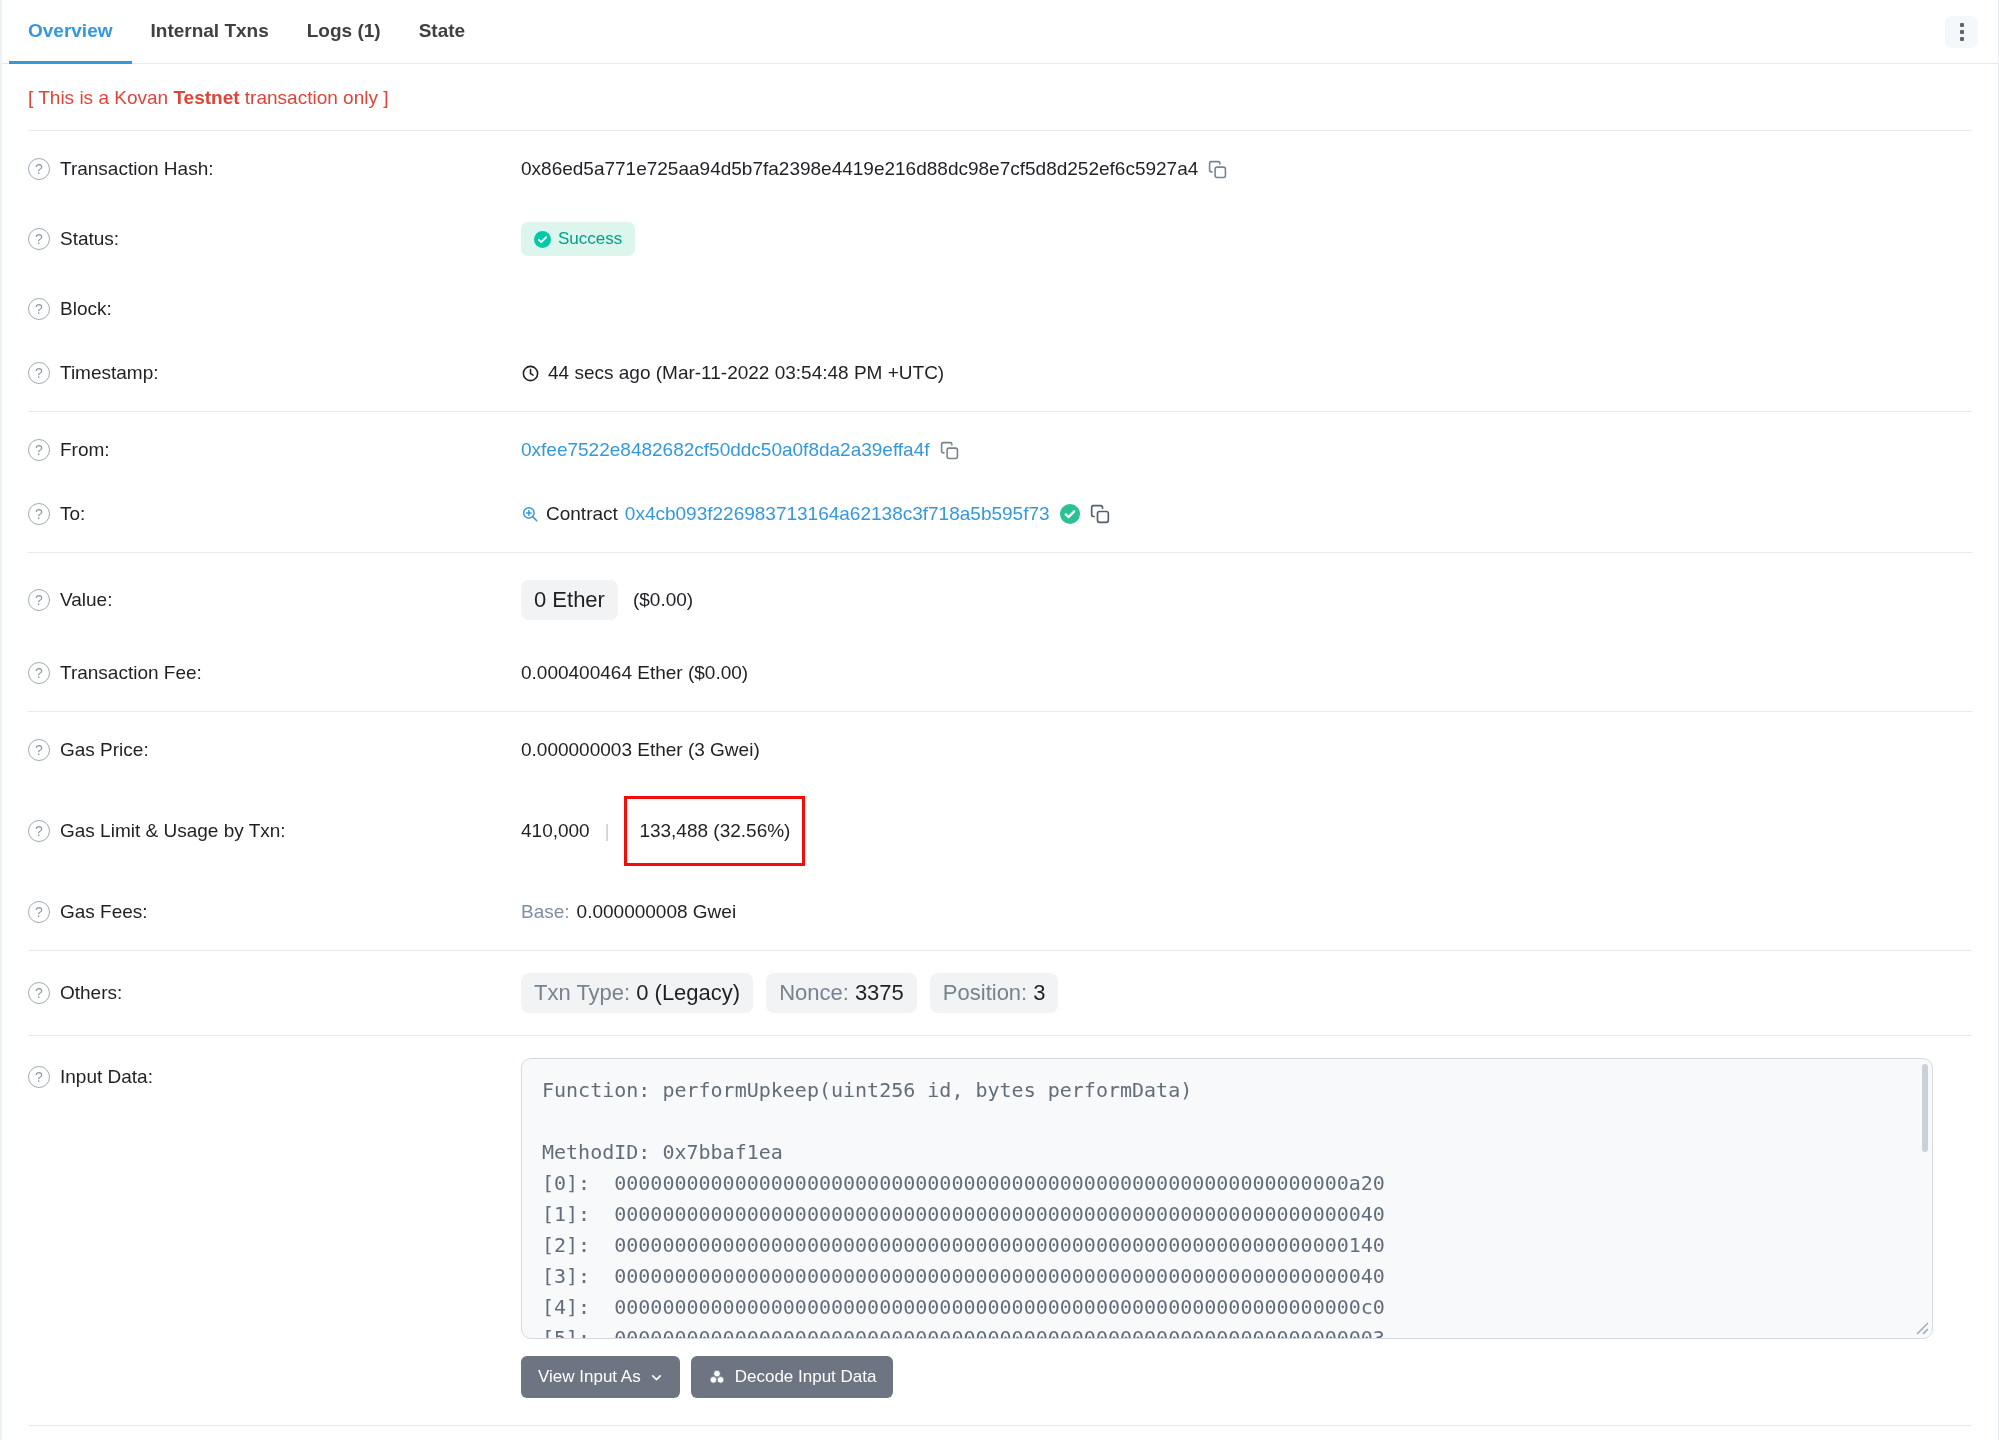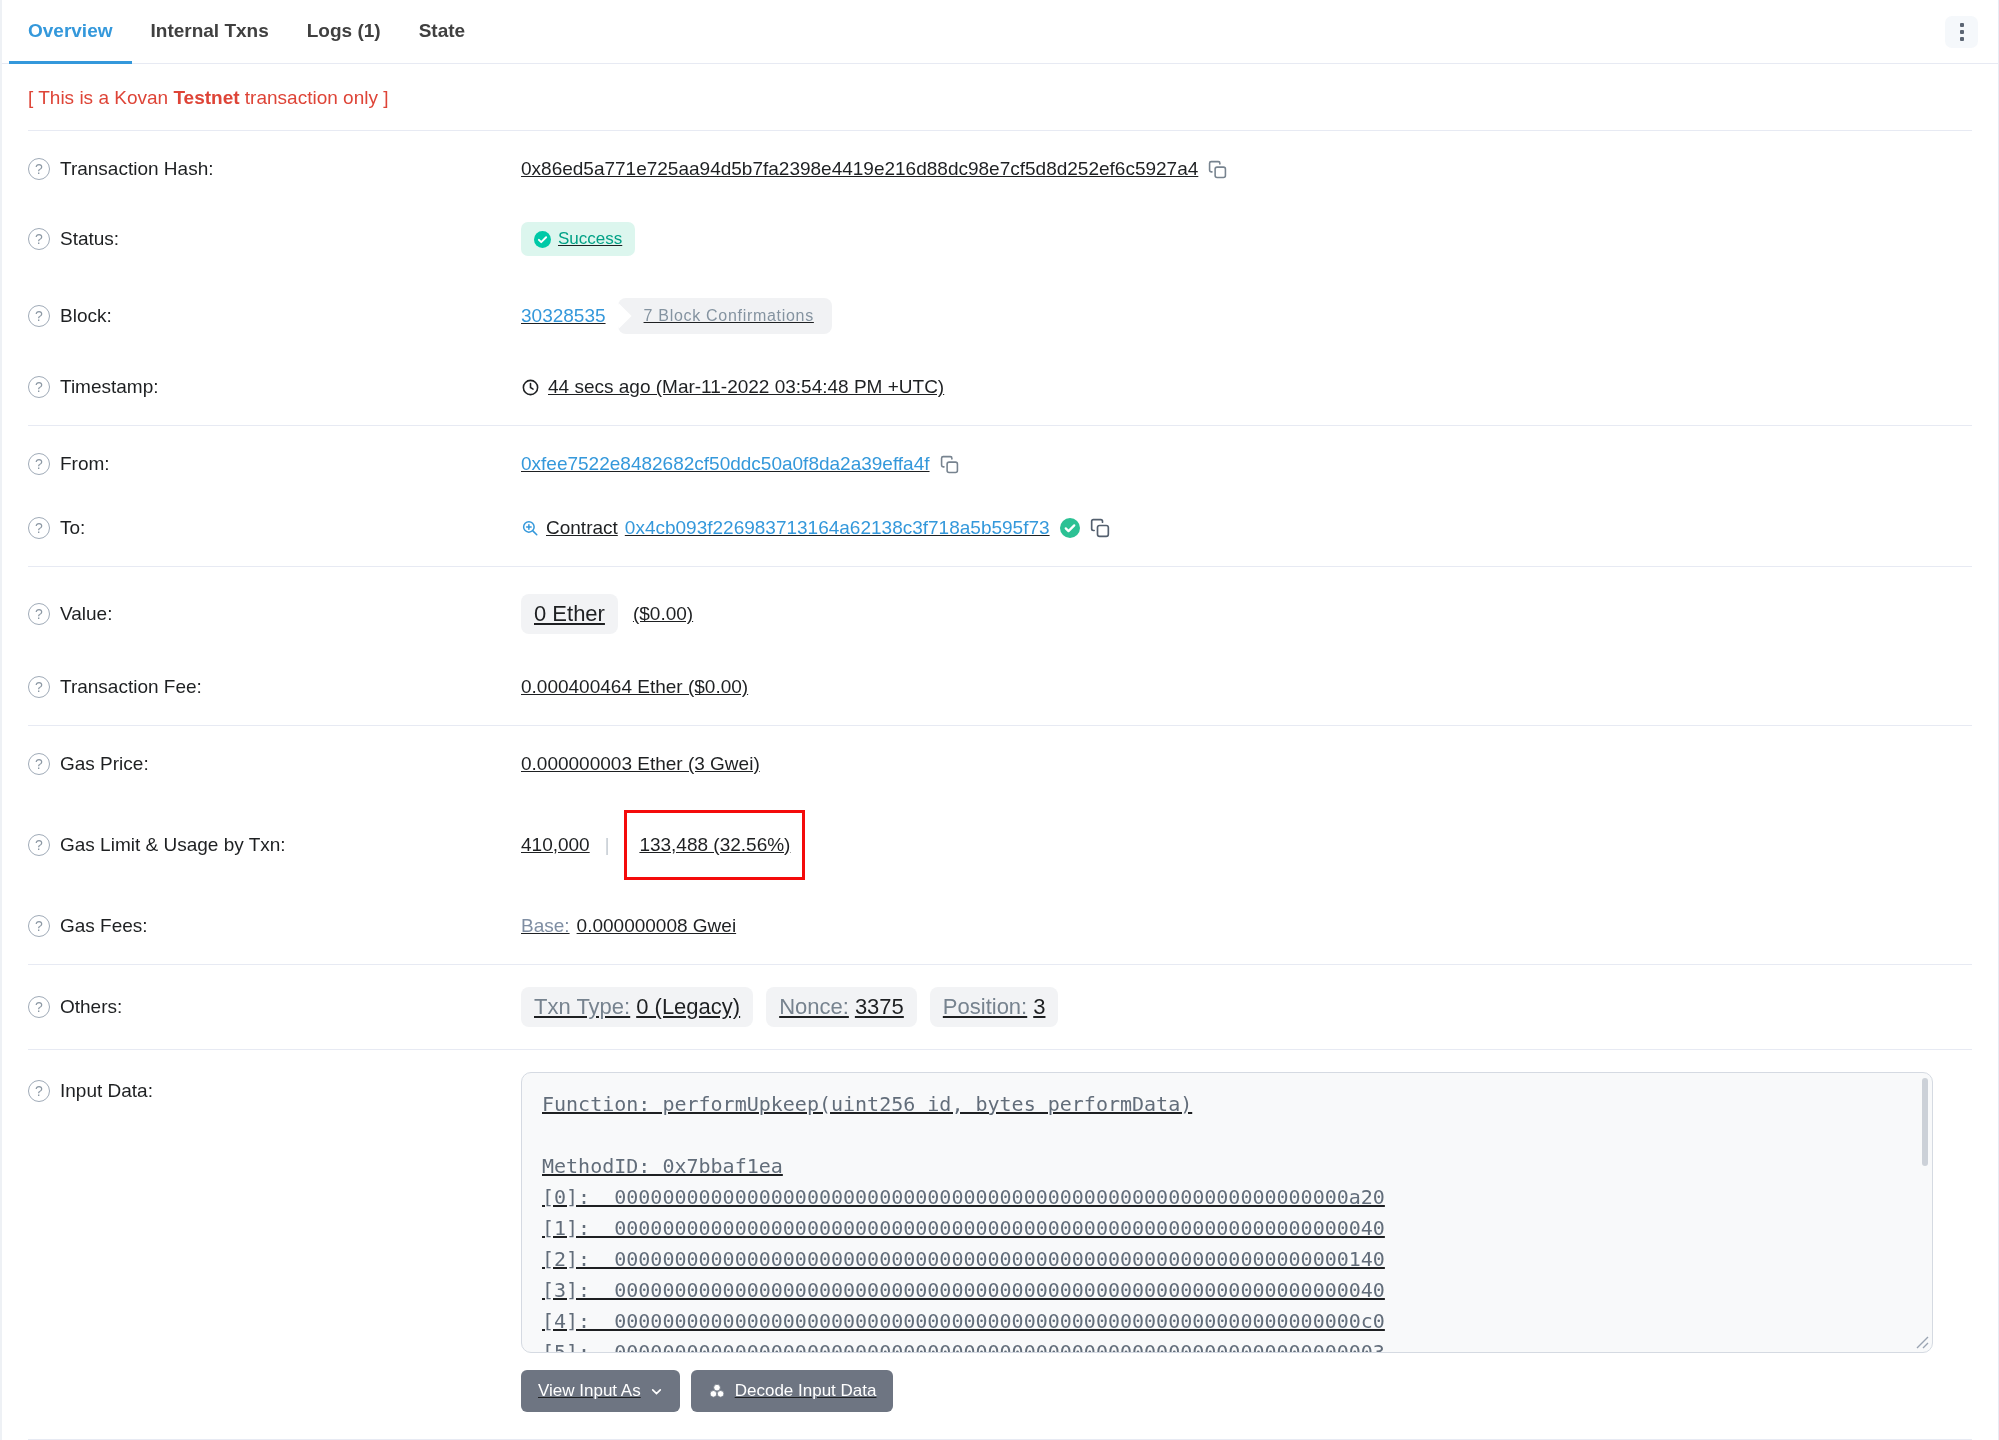--- a/index.html
+++ b/index.html
@@ -74,21 +74,20 @@
     font-size: 19px;
     color: #1e2022;
   }
   .value-col {
     flex: 1 1 auto;
     display: flex;
     align-items: center;
     font-size: 19px;
     color: #1e2022;
     min-width: 0;
-    text-decoration: underline;
   }
   .q-icon {
     width: 22px; height: 22px;
     border: 1.5px solid #a0abb8;
     color: #8c98a4;
     border-radius: 50%;
     display: inline-flex;
     align-items: center; justify-content: center;
     font-size: 14px;
     margin-right: 10px;
@@ -247,26 +246,20 @@
               </svg>
             <span>Success</span>
           </span>
         </div>
       </div>
 
       <div class="row">
         <div class="label-col">
           <span class="q-icon">?</span>
           <span>Block:</span>
-        </div>
-        <div class="value-col">
-          <a class="link">30328535</a>
-          <span class="badge-confirm">
-            <span>7 Block Confirmations</span>
-          </span>
         </div>
       </div>
 
       <div class="row">
         <div class="label-col">
           <span class="q-icon">?</span>
           <span>Timestamp:</span>
         </div>
         <div class="value-col">
           <svg width="19" height="19" viewBox="0 0 24 24" fill="none" stroke="#1e2022" stroke-width="2" style="margin-right:8px">

